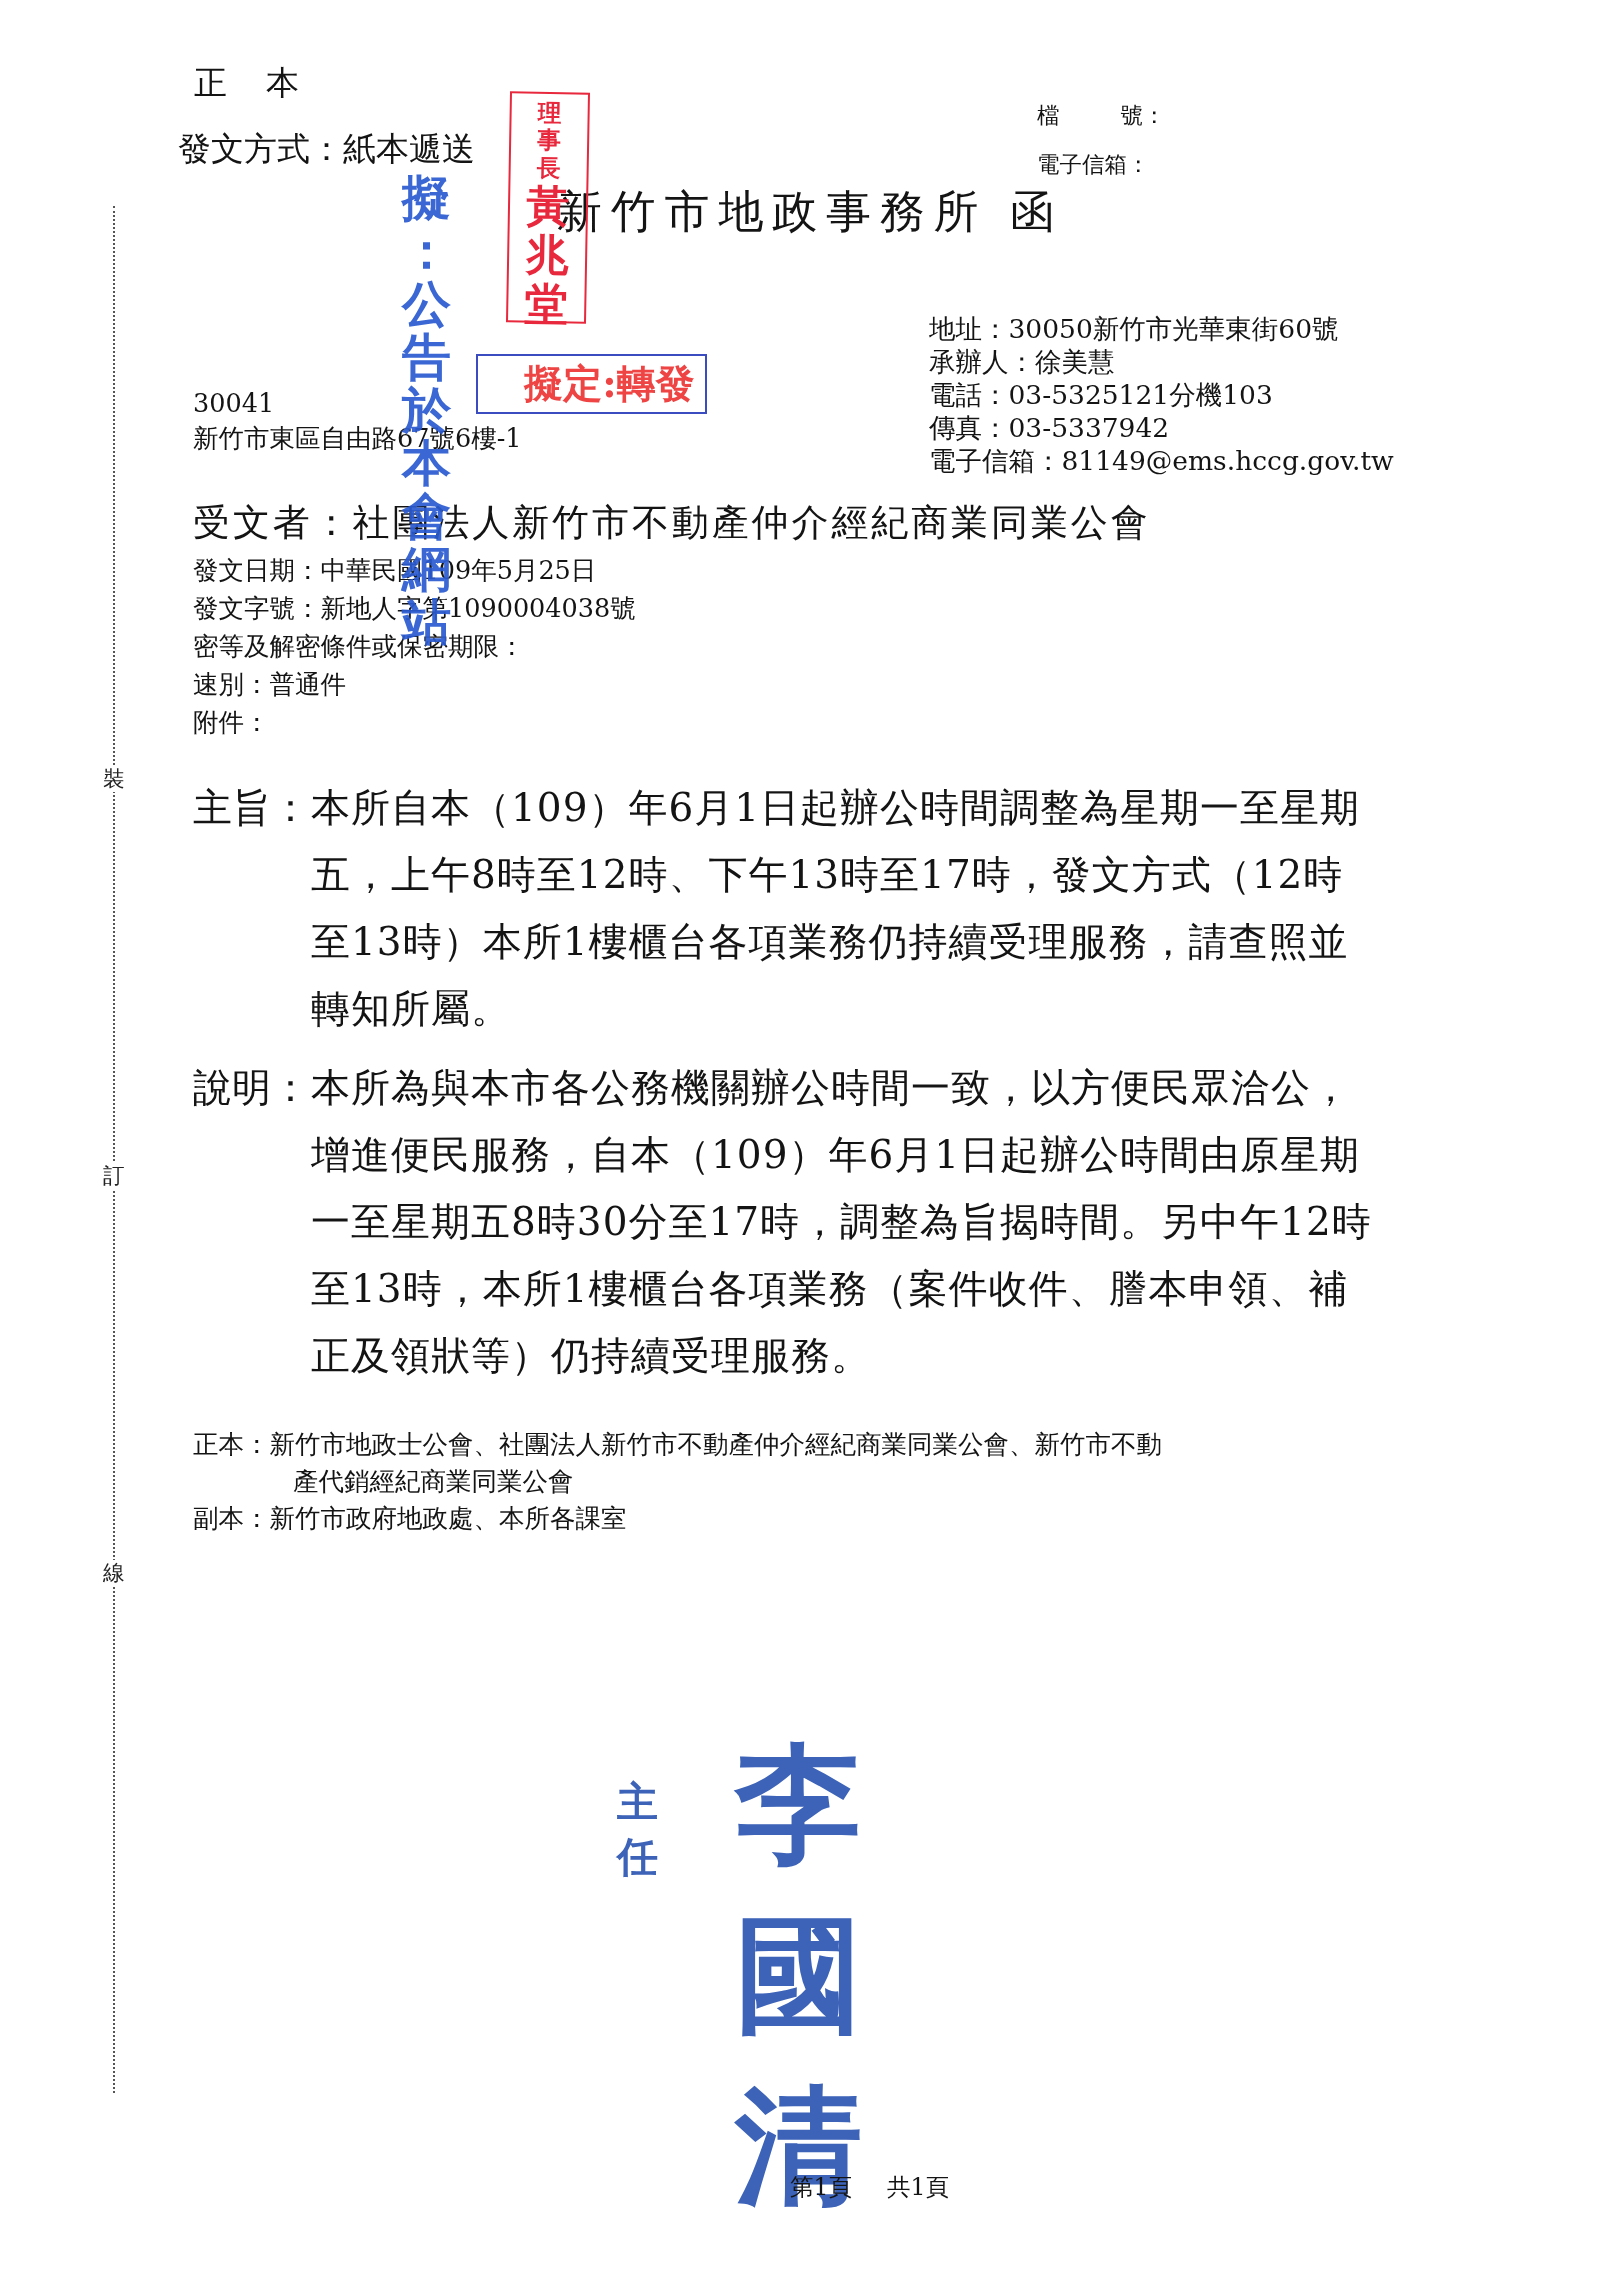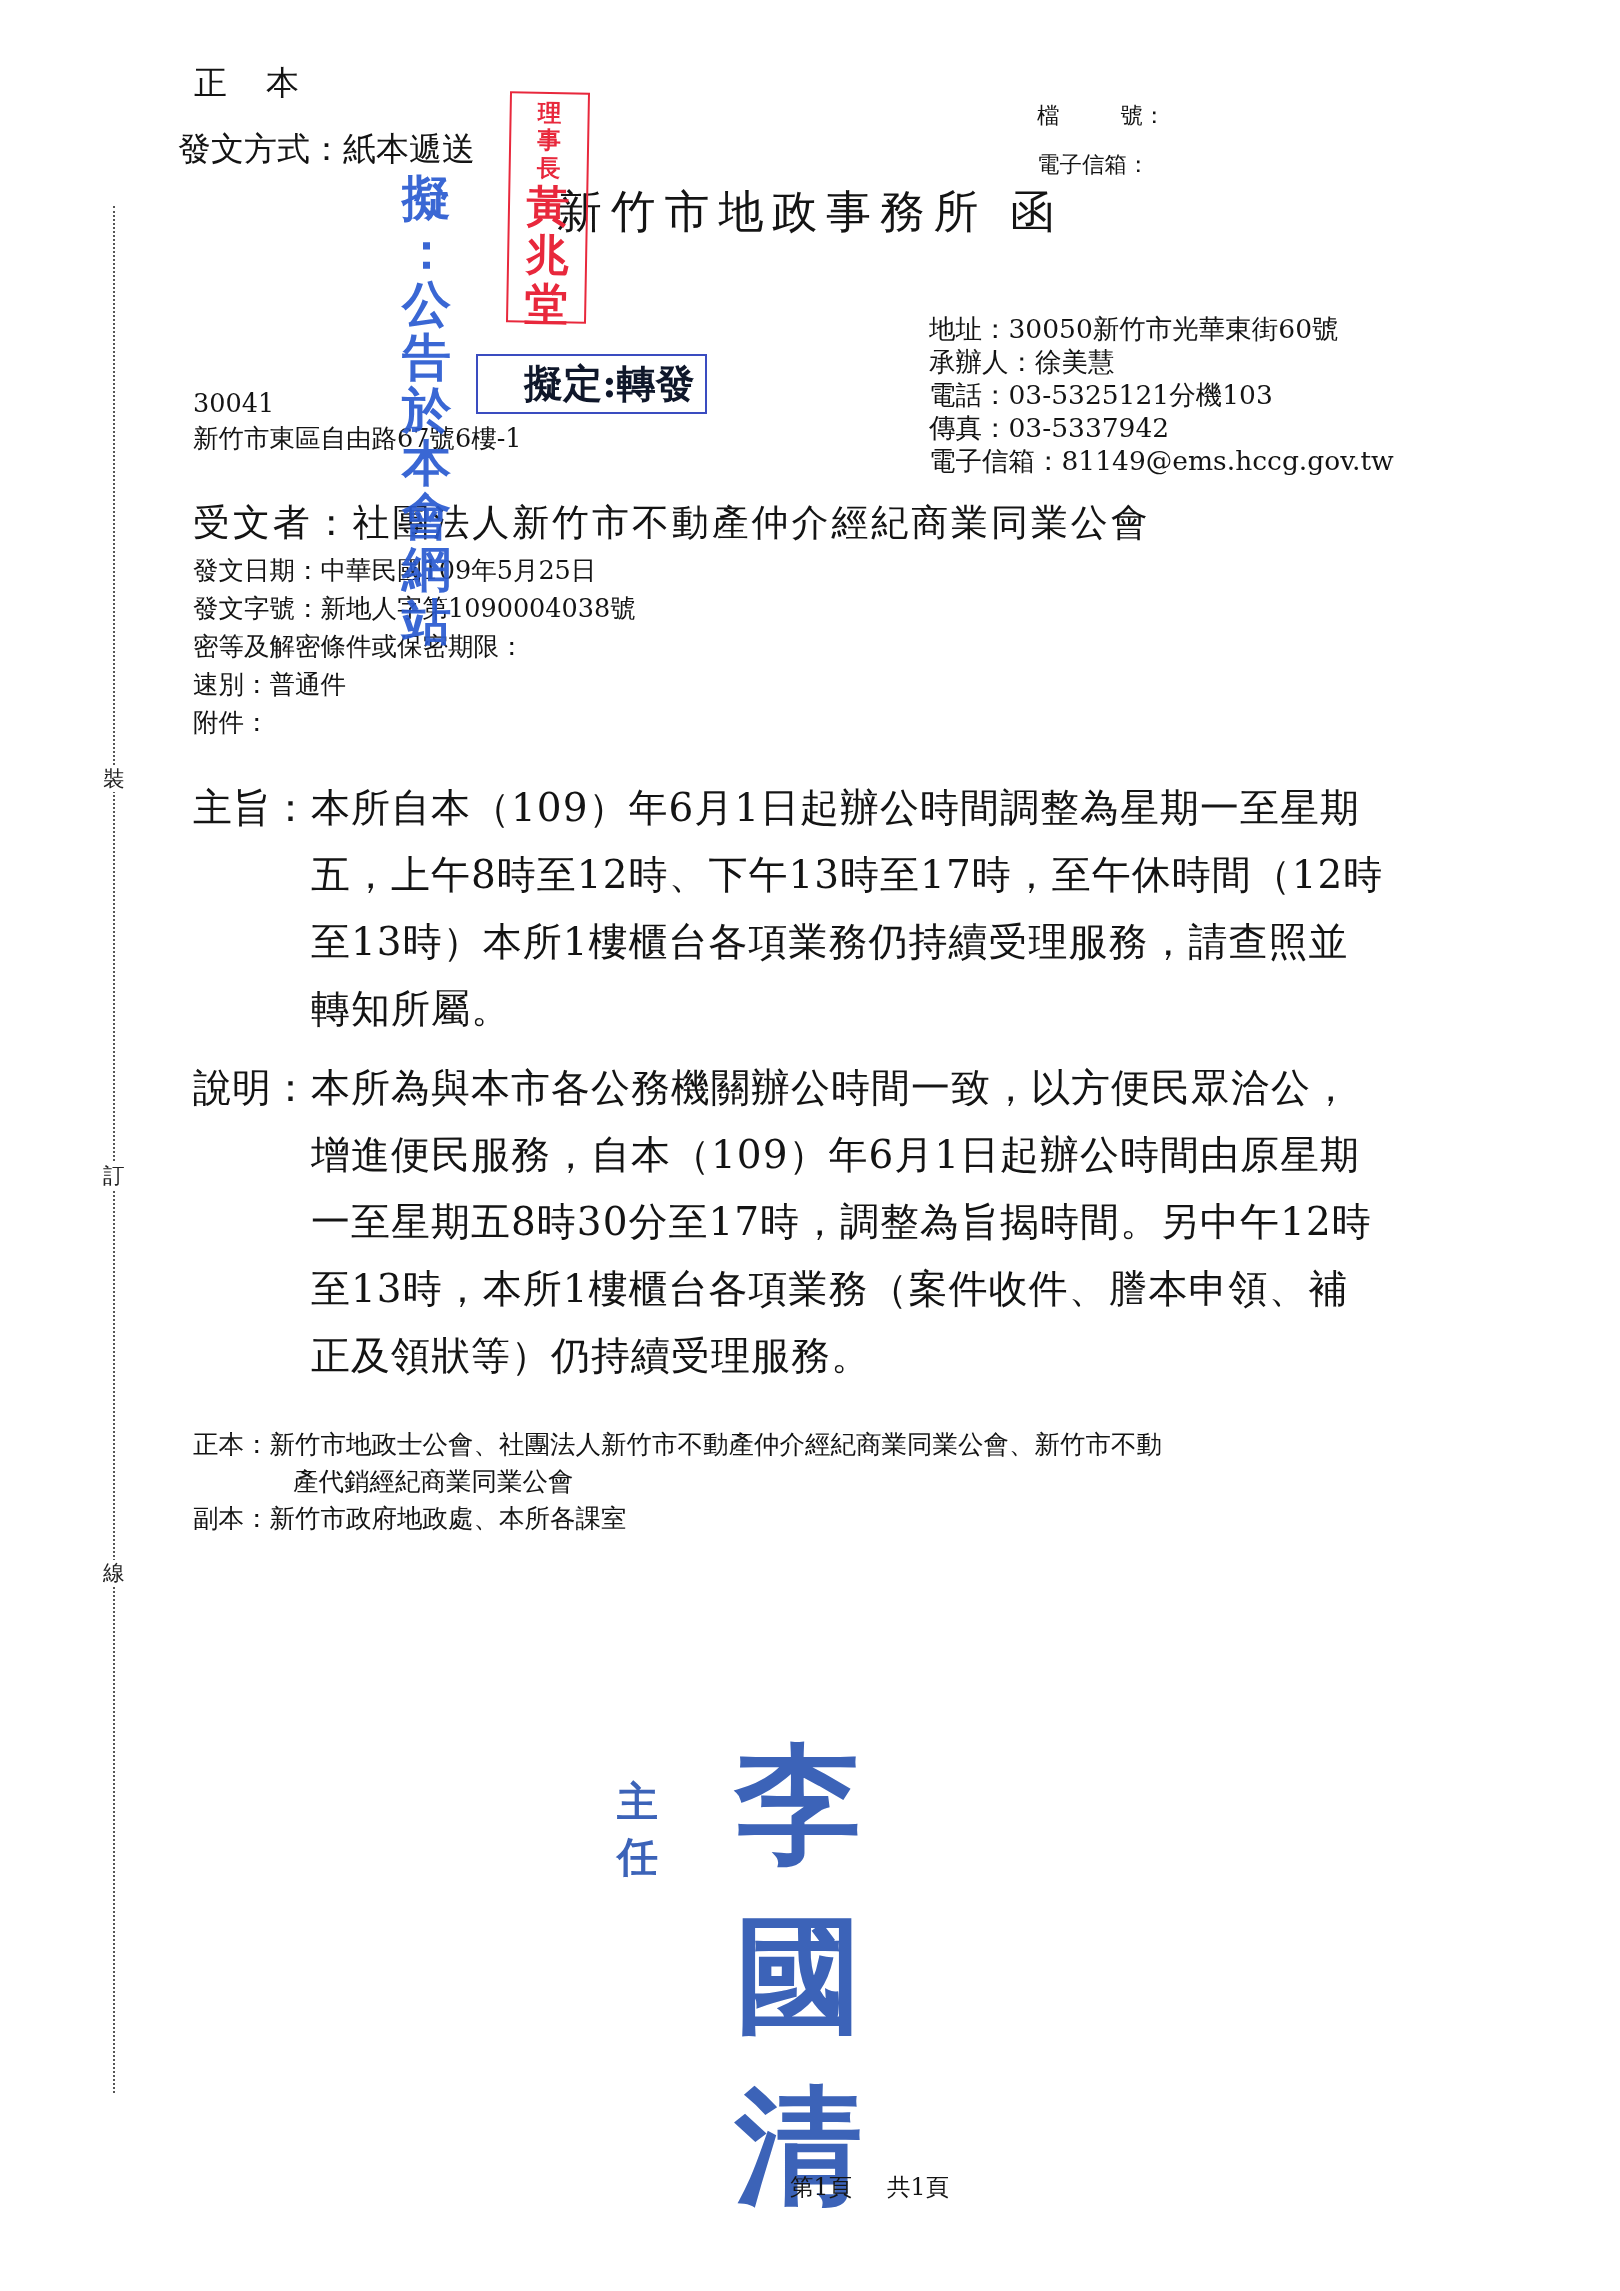--- a/index.html
+++ b/index.html
@@ -54,21 +54,21 @@
       position: absolute; left: 508px; top: 92px; width: 80px; height: 231px;
       border: 2.9px solid #e8283c; transform: rotate(1deg); box-sizing: border-box;
       color: #e8283c; text-align: center; font-weight: bold;
     }
     .stamp-red .small { font-size: 23.5px; line-height: 27.4px; padding-top: 5.9px; }
     .stamp-red .big { font-size: 43px; line-height: 49px; }
 
     .stamp-blue-box {
       position: absolute; left: 476px; top: 354px; width: 231px; height: 60px;
       border: 2.9px solid #3a4cc0; box-sizing: border-box;
-      color: #0f172a; font-size: 39px; line-height: 54px; text-align: center; font-weight: bold; padding-left: 36px;
+      color: #ef4444; font-size: 39px; line-height: 54px; text-align: center; font-weight: bold; padding-left: 36px;
     }
     .handwritten {
       position: absolute; left: 397px; top: 172px; width: 59px;
       color: #2a5bd1; font-size: 49px; line-height: 53px; text-align: center; font-weight: bold;
       opacity: 0.92;
     }
 
     .signature { position: absolute; left: 617px; top: 1701px; color: #3c63b8; font-weight: bold; }
     .signature .title { position: absolute; left: 0; top: 74px; font-size: 41px; }
     .signature .name { position: absolute; left: 118px; top: 19.6px; font-size: 127px; letter-spacing: 9.8px; }
@@ -113,21 +113,21 @@
   <div>發文字號：新地人字第1090004038號</div>
   <div>密等及解密條件或保密期限：</div>
   <div>速別：普通件</div>
   <div>附件：</div>
 </div>
 
 <div class="para subject">
   <span class="label">主旨：</span>
   <div class="content">
     <span>本所自本（109）年6月1日起辦公時間調整為星期一至星期</span>
-    <span>五，上午8時至12時、下午13時至17時，至午休時間（12時</span>
+    <span>五，上午8時至12時、下午13時至17時，發文方式（12時</span>
     <span>至13時）本所1樓櫃台各項業務仍持續受理服務，請查照並</span>
     <span>轉知所屬。</span>
   </div>
 </div>
 
 <div class="para explain">
   <span class="label">說明：</span>
   <div class="content">
     <span>本所為與本市各公務機關辦公時間一致，以方便民眾洽公，</span>
     <span>增進便民服務，自本（109）年6月1日起辦公時間由原星期</span>

